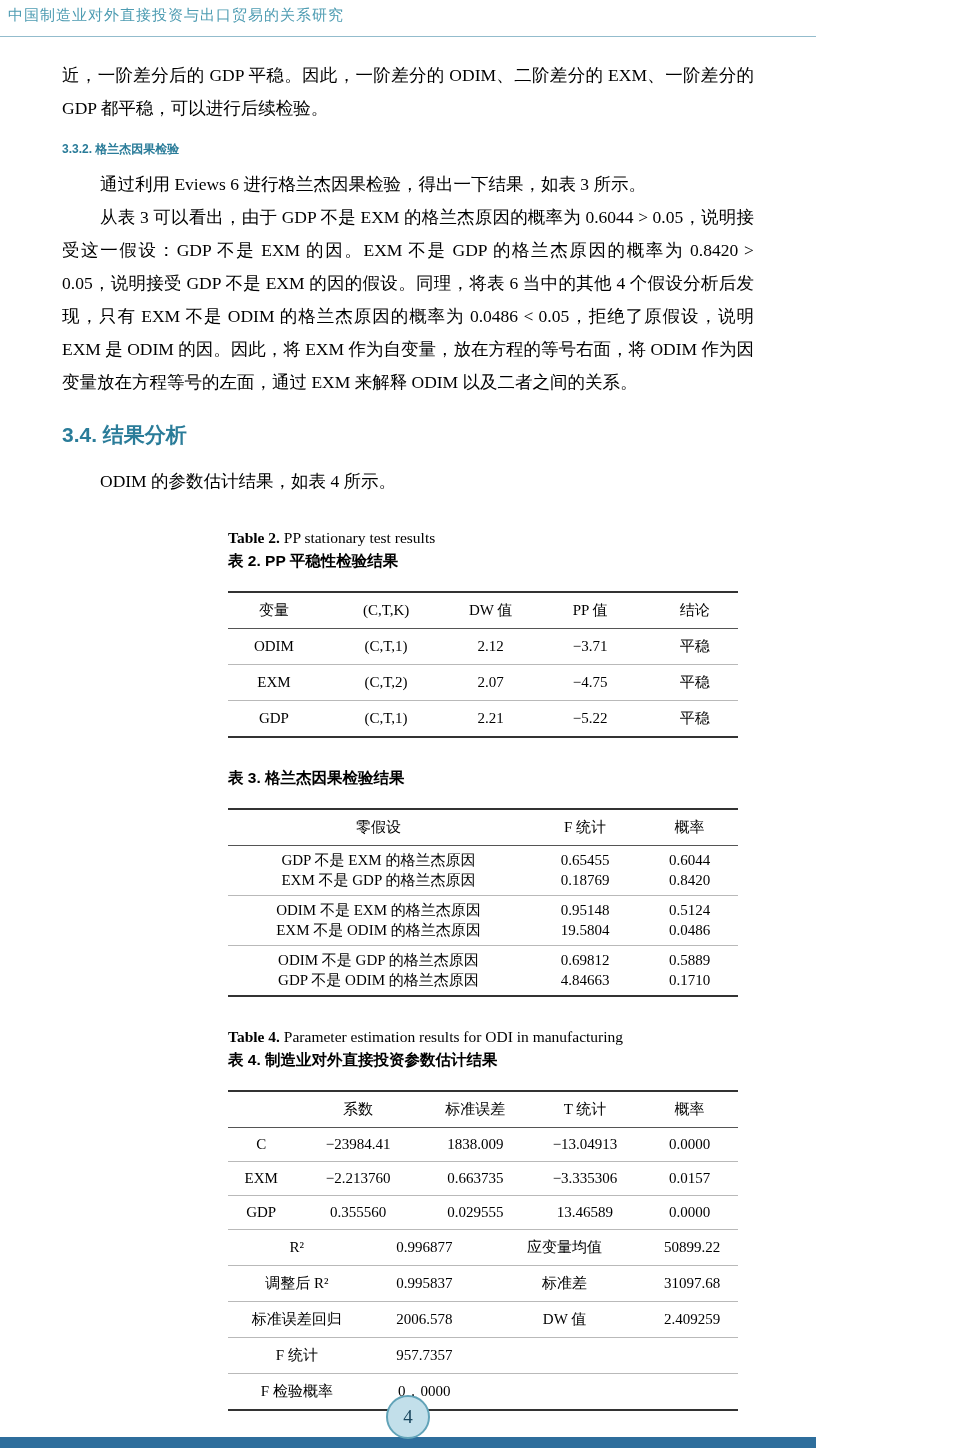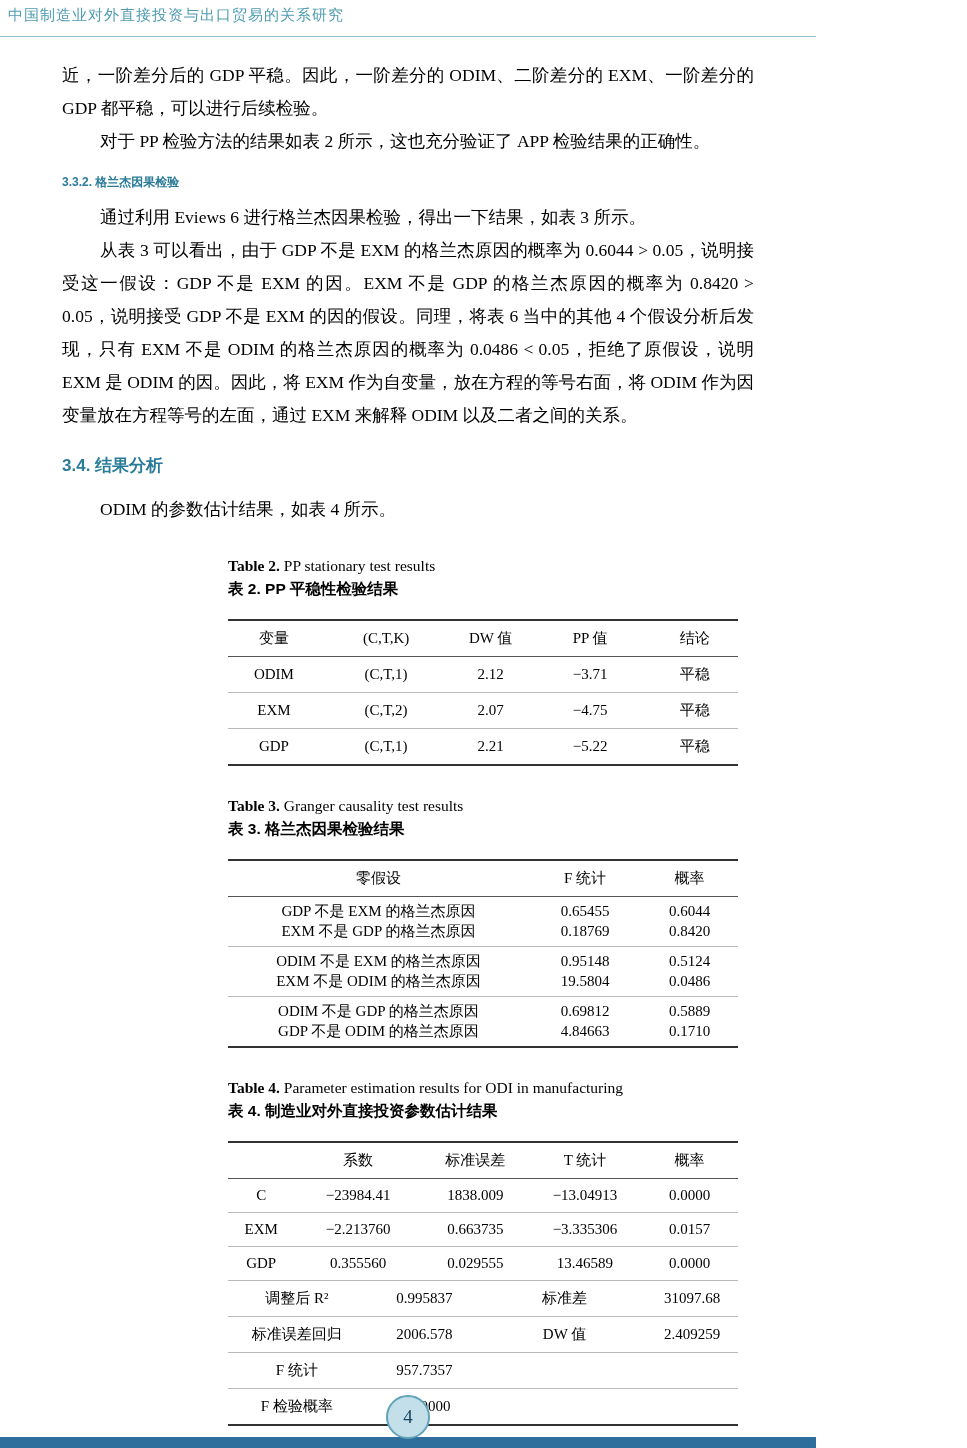--- a/index.html
+++ b/index.html
@@ -38,21 +38,21 @@
   }
   .indent { text-indent: 38px; }
 
   h3.section-heading {
     font-family: "Liberation Sans", "DejaVu Sans", sans-serif;
     font-weight: bold;
     font-size: 12px;
     color: #2A7C99;
     margin: 16px 0 10px 0;
   }
-  h3.h34 { font-size: 17px; margin: 22px 0 16px 0; }
+  h3.h34 { font-size: 21px; margin: 22px 0 16px 0; }
 
   
   .table-block { margin-left: 166px; width: 510px; margin-top: 28px; }
   .caption-en { font-size: 15.5px; line-height: 23px; color: #000; }
   .caption-zh {
     font-size: 15.5px; line-height: 23px; font-weight: bold;
     font-family: "Liberation Sans", "DejaVu Sans", sans-serif;
   }
   .cap-label { font-weight: bold; }
 
@@ -110,21 +110,20 @@
 <body>
 
 <div class="page">
 
   <div class="header-title">中国制造业对外直接投资与出口贸易的关系研究</div>
   <div class="header-rule"></div>
 
   <div class="content">
 
     <p class="body-p">近，一阶差分后的 GDP 平稳。因此，一阶差分的 ODIM、二阶差分的 EXM、一阶差分的 GDP 都平稳，可以进行后续检验。</p>
-    <p class="body-p indent">对于 PP 检验方法的结果如表 2 所示，这也充分验证了 APP 检验结果的正确性。</p>
 
     <h3 class="section-heading">3.3.2. 格兰杰因果检验</h3>
 
     <p class="body-p indent">通过利用 Eviews 6 进行格兰杰因果检验，得出一下结果，如表 3 所示。</p>
     <p class="body-p indent">从表 3 可以看出，由于 GDP 不是 EXM 的格兰杰原因的概率为 0.6044 &gt; 0.05，说明接受这一假设：GDP 不是 EXM 的因。EXM 不是 GDP 的格兰杰原因的概率为 0.8420 &gt; 0.05，说明接受 GDP 不是 EXM 的因的假设。同理，将表 6 当中的其他 4 个假设分析后发现，只有 EXM 不是 ODIM 的格兰杰原因的概率为 0.0486 &lt; 0.05，拒绝了原假设，说明 EXM 是 ODIM 的因。因此，将 EXM 作为自变量，放在方程的等号右面，将 ODIM 作为因变量放在方程等号的左面，通过 EXM 来解释 ODIM 以及二者之间的关系。</p>
 
     <h3 class="section-heading h34">3.4. 结果分析</h3>
 
     <p class="body-p indent">ODIM 的参数估计结果，如表 4 所示。</p>
 
@@ -168,21 +167,20 @@
             <td>(C,T,1)</td>
             <td>2.21</td>
             <td>−5.22</td>
             <td>平稳</td>
           </tr>
         </tbody>
       </table>
     </div>
 
     <div class="table-block">
-      <div class="caption-en"><span class="cap-label">Table 3.</span> <span>Granger causality test results</span></div>
       <div class="caption-zh"><span class="cap-label">表 3.</span> <span>格兰杰因果检验结果</span></div>
       <table class="tbl t3">
         <colgroup>
             <col style="width:59%">
             <col style="width:22%">
             <col style="width:19%">
           </colgroup>
         <thead>
           <tr>
             <th>零假设</th>
@@ -283,20 +281,26 @@
       </table>
       <table class="tbl t4b">
         <colgroup>
             <col style="width:27%">
             <col style="width:23%">
             <col style="width:32%">
             <col style="width:18%">
           </colgroup>
         <tbody>
           <tr>
+            <td>R²</td>
+            <td>0.996877</td>
+            <td>应变量均值</td>
+            <td>50899.22</td>
+          </tr>
+          <tr>
             <td>调整后 R²</td>
             <td>0.995837</td>
             <td>标准差</td>
             <td>31097.68</td>
           </tr>
           <tr>
             <td>标准误差回归</td>
             <td>2006.578</td>
             <td>DW 值</td>
             <td>2.409259</td>

